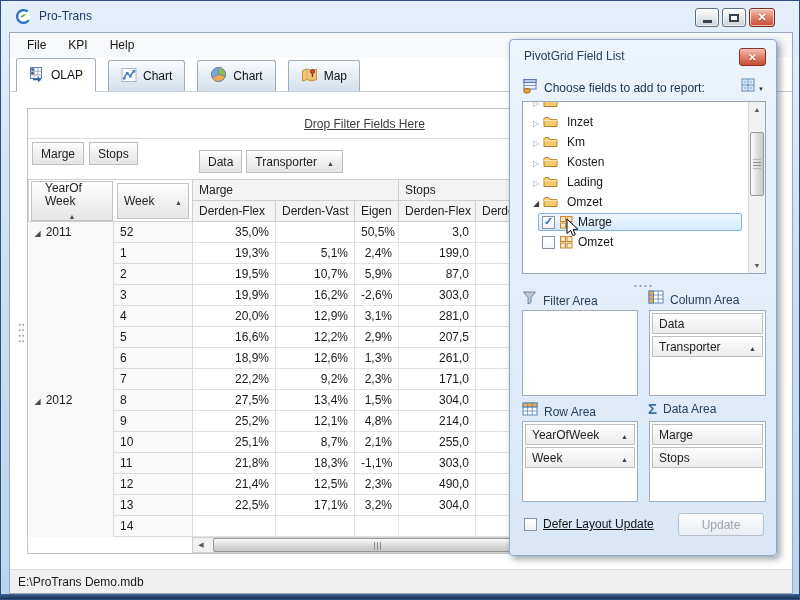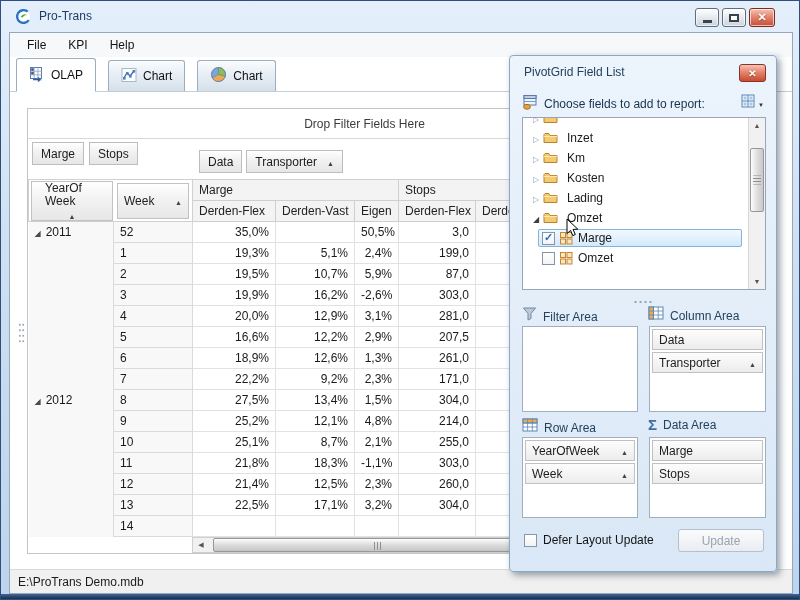--- a/index.html
+++ b/index.html
@@ -25,21 +25,21 @@
   .menubar{position:absolute;left:0;top:0;right:0;height:24px;background:#f6f8fa;display:flex;align-items:center;padding-left:6px;}
   .menu-item{padding:4px 11px;color:#141414;}
 
   
   .tabstrip{position:absolute;left:0;top:25px;right:0;height:34px;border-bottom:1px solid #c3ced9;display:flex;align-items:flex-end;padding-left:6px;}
   .tab{height:31px;margin-right:12px;border:1px solid #9cadbe;border-bottom:none;border-radius:3px 3px 0 0;background:linear-gradient(#fafcfe,#e7eef5 45%,#d6e0ea);display:flex;align-items:center;gap:6px;padding:0 12px;color:#111;}
   .tab.active{height:34px;background:#fff;position:relative;z-index:2;margin-bottom:-1px;border-bottom:1px solid #fff;}
 
   
   .grid{position:absolute;left:17px;top:75px;width:675px;height:446px;border:1px solid #c4c4c4;background:#fff;}
-  .pg-filter{height:30px;border-bottom:1px solid #d8d8d8;display:flex;align-items:center;justify-content:center;color:#3c3c3c;}
+  .pg-filter{height:30px;border-bottom:1px solid #d8d8d8;display:flex;align-items:center;justify-content:center;color:#3c3c3c;text-decoration:underline;}
   .pg-fields{position:relative;height:40px;}
   .grp1{position:absolute;left:4px;top:3px;display:flex;gap:5px;}
   .grp2{position:absolute;left:171px;top:11px;display:flex;gap:4px;}
   .fbtn{height:23px;display:flex;align-items:center;gap:10px;padding:0 8px;background:linear-gradient(#ffffff,#f1f1f1 45%,#e6e6e6);border:1px solid #bdbdbd;color:#1c1c1c;white-space:nowrap;}
   .sortmark{display:none;}
   .sortmark.show{display:inline-block;}
   .sortmark::after{content:"\25B2";font-size:7px;color:#3c4650;}
   table.pg{position:absolute;left:0;top:70px;width:673px;border-collapse:collapse;table-layout:fixed;font-size:12px;}
   table.pg td{height:21px;padding:0 6px;overflow:hidden;white-space:nowrap;}
   td.corner{position:relative;background:#fff;border:1px solid #d0d0d0;padding:0;}
@@ -61,21 +61,21 @@
   .hs-left{left:0;}
   .hs-right{right:0;}
   .hs-thumb{position:absolute;left:20px;top:0px;width:330px;height:14px;background:linear-gradient(#fdfdfd,#dcdcdc 50%,#c6c6c6);border:1px solid #989898;border-radius:2px;}
   .hs-grip{position:absolute;left:50%;top:3px;transform:translateX(-50%);width:9px;height:8px;background:repeating-linear-gradient(90deg,#8f8f8f 0 1px,transparent 1px 3px);}
   .vgrip{position:absolute;left:8px;top:289px;width:7px;height:22px;background-image:radial-gradient(circle,#9aa8b6 1px,transparent 1.2px);background-size:3.5px 5.5px;}
 
   
   .statusbar{position:absolute;left:0;right:0;bottom:0;height:24px;background:#f0f0f0;border-top:1px solid #dadada;display:flex;align-items:center;padding-left:8px;color:#1b1b1b;}
 
   
-  .panel{position:absolute;left:508px;top:38px;width:268px;height:517px;background:linear-gradient(#ecf4fc,#d9e7f6);border:1px solid #8da8c7;border-radius:4px;box-shadow:3px 3px 7px rgba(25,45,65,.45);z-index:40;margin-top:16px;}
+  .panel{position:absolute;left:508px;top:38px;width:268px;height:517px;background:linear-gradient(#ecf4fc,#d9e7f6);border:1px solid #8da8c7;border-radius:4px;box-shadow:3px 3px 7px rgba(25,45,65,.45);z-index:40;}
   .p-title{position:absolute;left:14px;top:9px;color:#24415e;}
   .p-close{position:absolute;top:8px;right:10px;width:27px;height:18px;border:1px solid #8e3024;border-radius:3px;background:linear-gradient(#f5c4b8,#e78b74 40%,#cb4a32);display:flex;align-items:center;justify-content:center;color:#fff;font-weight:bold;font-size:10px;text-shadow:0 1px 1px rgba(0,0,0,.4);}
   .p-choose{position:absolute;left:12px;top:38px;display:flex;align-items:center;gap:6px;color:#16324f;}
   .p-layoutbtn{position:absolute;right:12px;top:38px;display:flex;align-items:center;gap:3px;}
   .dd-arrow::after{content:"\25BC";font-size:6px;color:#333;}
 
   .p-tree{position:absolute;left:12px;top:61px;width:244px;height:173px;background:#fff;border:1px solid #98a5b6;overflow:hidden;}
   .tree-inner{position:absolute;left:0;top:0;right:17px;bottom:0;overflow:hidden;}
   .tree-row{height:20px;display:flex;align-items:center;padding-left:6px;}
   .tree-row.cut{margin-top:-10px;}
@@ -101,21 +101,21 @@
   .area-label{position:absolute;display:flex;align-items:flex-end;gap:6px;color:#24425e;}
   #lbl-filter{left:12px;top:250px;}  #lbl-column{left:138px;top:250px;}
   #lbl-row{left:12px;top:362px;}     #lbl-data{left:138px;top:362px;}
   .sigma{color:#3a6ea5;font-weight:bold;font-size:15px;line-height:14px;}
   .area-box{position:absolute;background:#fff;border:1px solid #a2aebc;padding:2px;}
   #box-filter{left:12px;top:270px;width:116px;height:86px;}
   #box-column{left:139px;top:270px;width:117px;height:86px;}
   #box-row{left:12px;top:381px;width:116px;height:81px;}
   #box-data{left:139px;top:381px;width:117px;height:81px;}
   .area-btn{height:21px;margin-bottom:2px;display:flex;align-items:center;justify-content:space-between;padding:0 6px;background:linear-gradient(#fdfdfd,#ececec);border:1px solid #c0c0c0;color:#1c1c1c;}
-  .defer{position:absolute;left:14px;top:477px;display:flex;align-items:center;gap:6px;color:#141414;}
+  .defer{position:absolute;left:14px;top:477px;display:flex;align-items:center;gap:6px;color:#141414;text-decoration:underline;}
   .cbx2{width:13px;height:13px;background:linear-gradient(#fff,#f0f3f6);border:1px solid #8795a5;}
   .update{position:absolute;right:12px;top:473px;width:86px;height:23px;border:1px solid #b6c0cc;border-radius:3px;background:linear-gradient(#fbfbfc,#e9edf1);color:#9aa4ae;display:flex;align-items:center;justify-content:center;}
 
   .cursor{position:absolute;left:565px;top:217px;z-index:99;}
 </style>
 </head>
 <body>
 
 <div class="stage">
   <div class="window">
@@ -177,20 +177,31 @@
         </div>
         <div class="tab">
           <span>
             <svg width="17" height="17" viewBox="0 0 17 17">
                 <circle cx="8.5" cy="8.5" r="7" fill="#7ba7d7" stroke="#5a80a8"></circle>
                 <path d="M8.5 8.5 L8.5 1.5 A7 7 0 0 1 15.2 10.3 Z" fill="#8cbf4f" stroke="#5a80a8" stroke-width=".6"></path>
                 <path d="M8.5 8.5 L15.2 10.3 A7 7 0 0 1 2.4 11.9 Z" fill="#f0a850" stroke="#5a80a8" stroke-width=".6"></path>
               </svg>
           </span>
           <span>Chart</span>
+        </div>
+        <div class="tab">
+          <span>
+            <svg width="17" height="16" viewBox="0 0 17 16">
+                <path d="M1.5 3.5 L6 2 L11 3.5 L15.5 2 L15.5 12.5 L11 14 L6 12.5 L1.5 14 Z" fill="#f2c879" stroke="#c3933c"></path>
+                <path d="M6 2 V12.5 M11 3.5 V14" stroke="#d8ab58"></path>
+                <circle cx="11.5" cy="4.5" r="2" fill="#d94f3a" stroke="#8e2c1e"></circle>
+                <path d="M11.5 6.5 V10" stroke="#8e2c1e" stroke-width="1.2"></path>
+              </svg>
+          </span>
+          <span>Map</span>
         </div>
       </div>
 
       <div class="vgrip"></div>
 
       <div class="grid">
         <div class="pg-filter">
           <span>Drop Filter Fields Here</span>
         </div>
         <div class="pg-fields">
@@ -399,21 +410,21 @@
                 <td class="val"></td>
                 <td class="val"></td>
               </tr>
 
               <tr>
                 <td class="yeart"><span></span></td>
                 <td class="weekt">12</td>
                 <td class="val">21,4%</td>
                 <td class="val">12,5%</td>
                 <td class="val">2,3%</td>
-                <td class="val">260,0</td>
+                <td class="val">490,0</td>
                 <td class="val"></td>
                 <td class="val"></td>
                 <td class="val"></td>
               </tr>
 
               <tr>
                 <td class="yeart"><span></span></td>
                 <td class="weekt">13</td>
                 <td class="val">22,5%</td>
                 <td class="val">17,1%</td>

